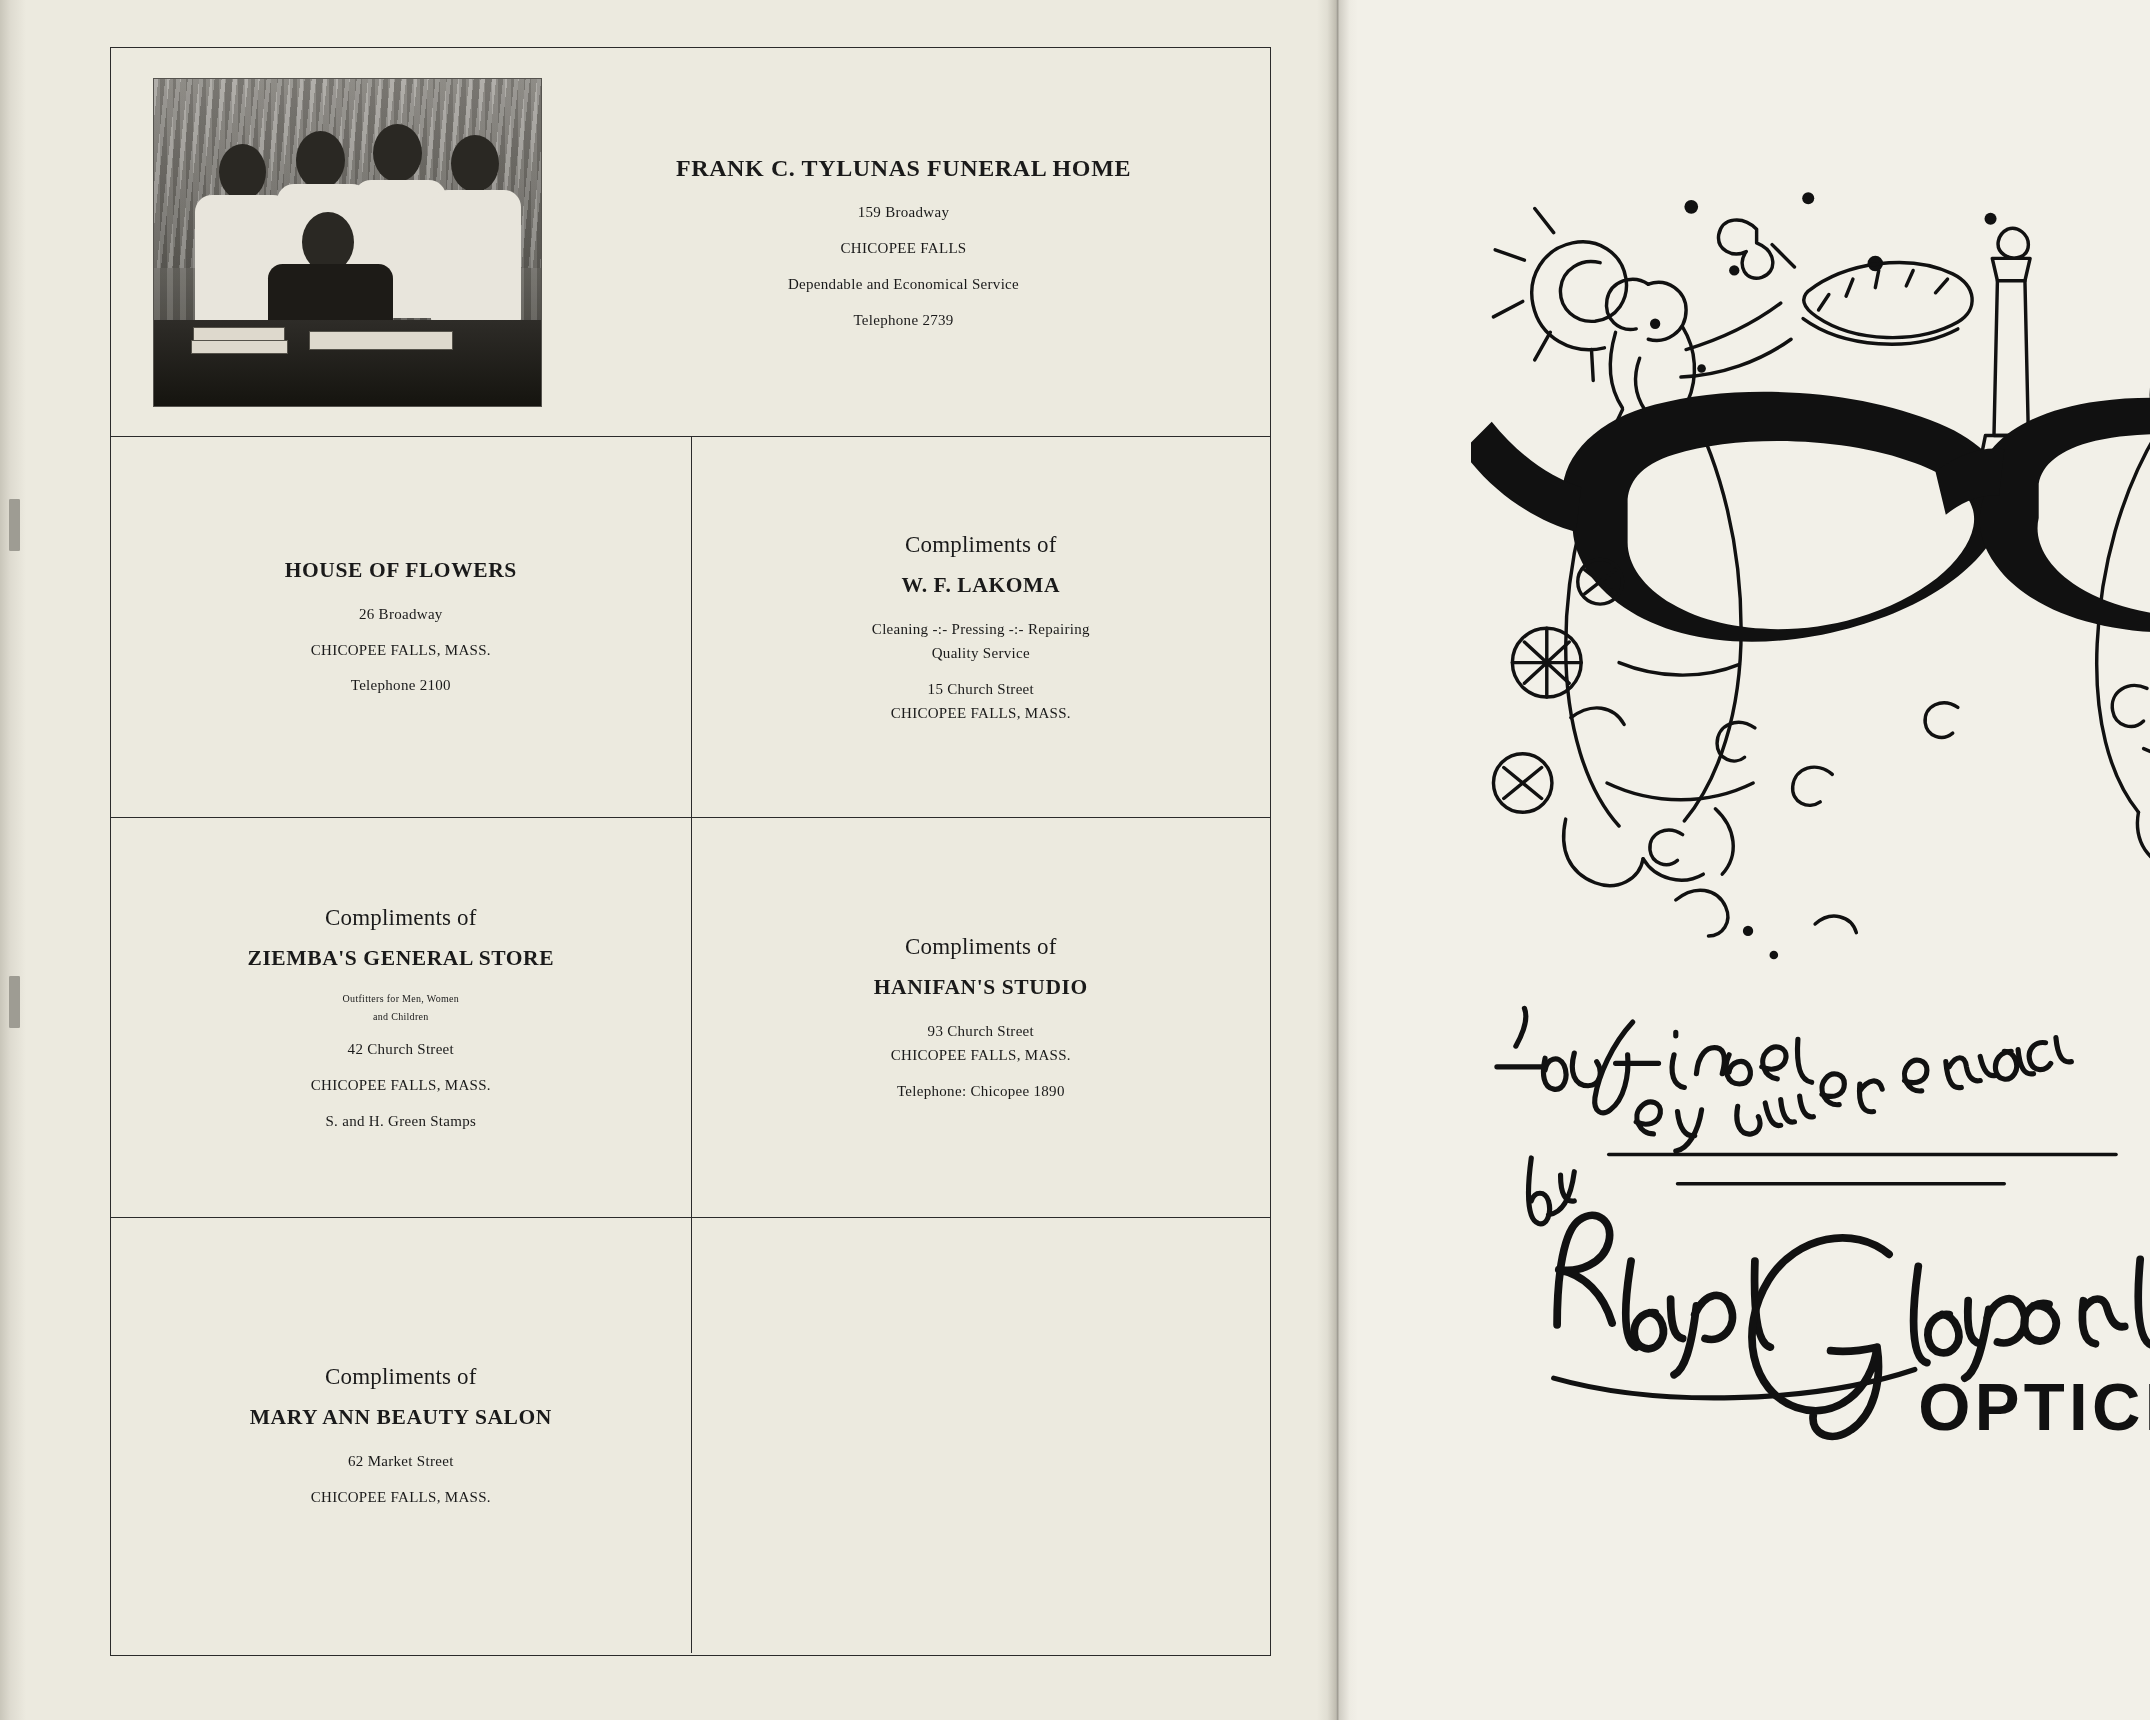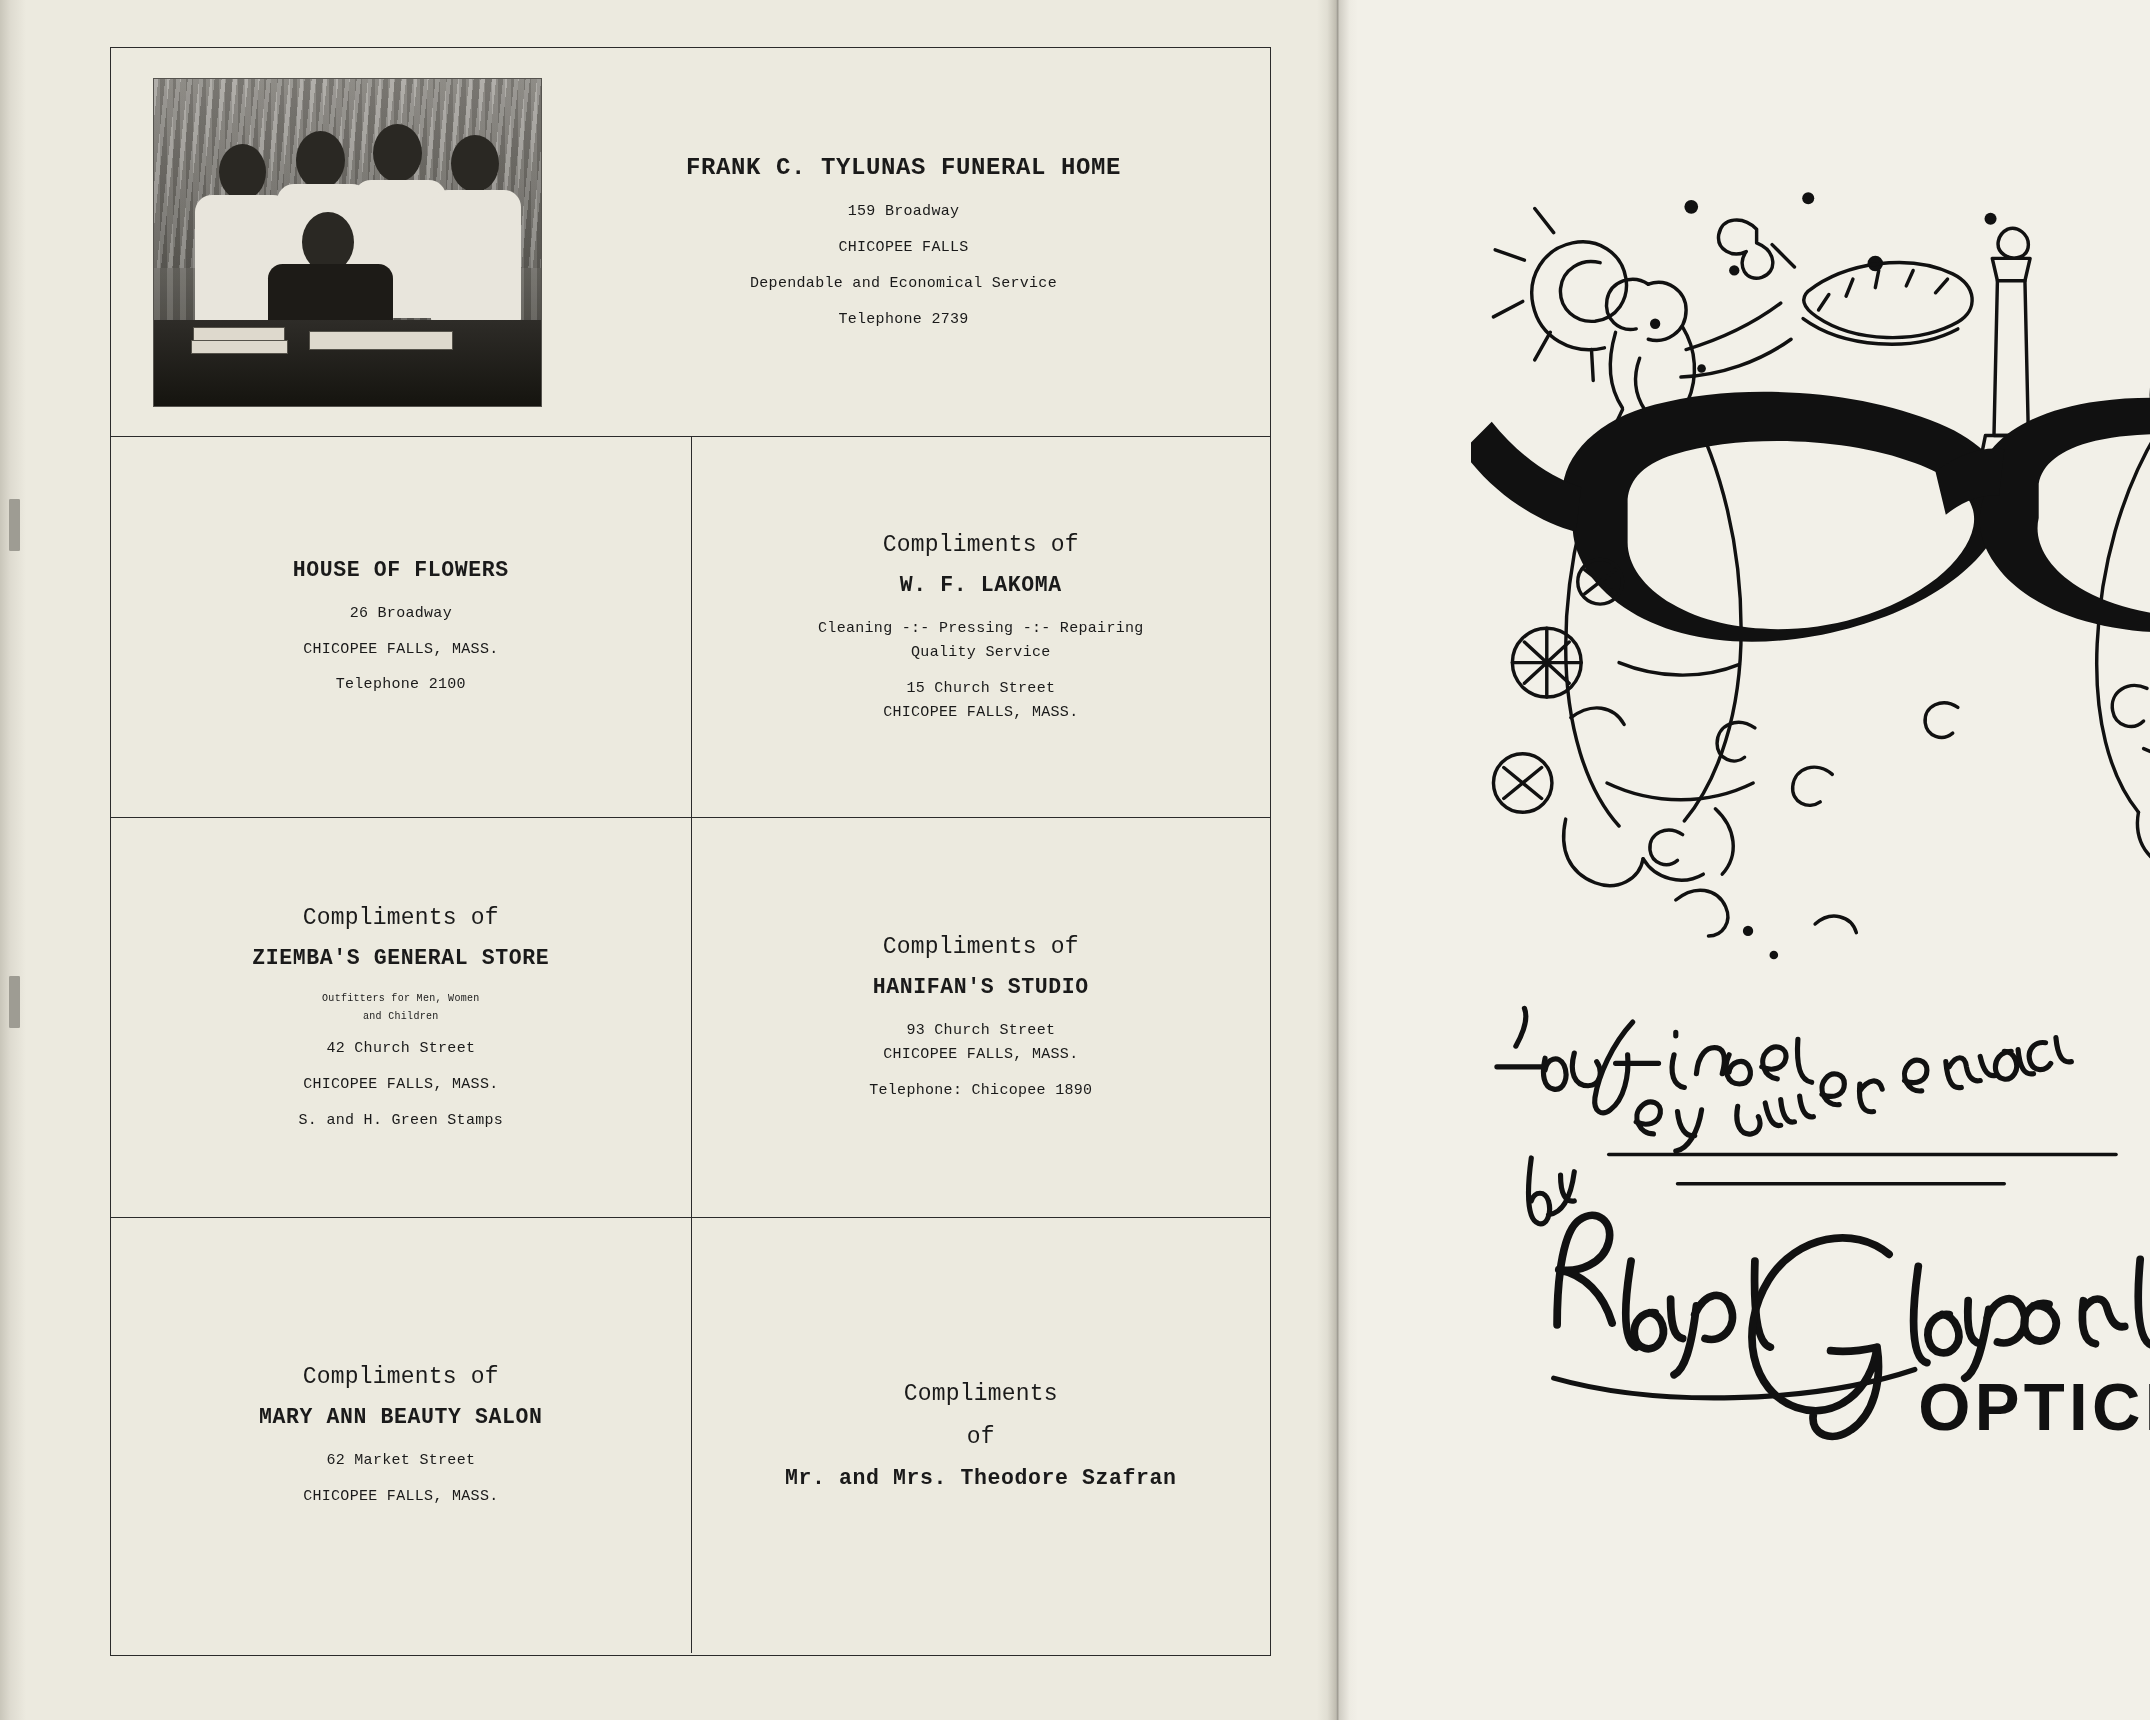--- a/index.html
+++ b/index.html
@@ -99,21 +99,20 @@
   .row-two-c     { height: 435px; }
 
   .ad-cell {
     box-sizing: border-box;
     display: flex;
     flex-direction: column;
     align-items: center;
     justify-content: center;
     text-align: center;
     padding: 8.6px 17px;
-    font-family: Liberation Mono, monospace;
   }
   .cell-left  { width: 50.1%; border-right: 1.7px solid #2b2b2b; }
   .cell-right { width: 49.9%; }
   .cell-full  { width: 100%; flex-direction: row; justify-content: flex-start; }
 
   
   .photo-block {
     width: 439px;
     height: 357px;
     display: flex;
@@ -292,25 +291,20 @@
       </div>
     </div>
 
     <div class="ad-row row-two-c">
       <div class="ad-cell cell-left">
         <div class="ad-compliments">Compliments of</div>
         <div class="ad-title sm">MARY ANN BEAUTY SALON</div>
         <div class="ad-line">62 Market Street</div>
         <div class="ad-line">CHICOPEE FALLS, MASS.</div>
       </div>
-      <div class="ad-cell cell-right">
-        <div class="ad-compliments">Compliments</div>
-        <div class="ad-compliments">of</div>
-        <div class="ad-name">Mr. and Mrs. Theodore Szafran</div>
-      </div>
     </div>
 
   </div>
 
   <div class="illus-wrap">
     <svg viewBox="0 0 1180 1550" xmlns="http://www.w3.org/2000/svg">
       <g fill="none" stroke="#111" stroke-width="4" stroke-linecap="round" stroke-linejoin="round">
 
         <g>
           <path d="M150 95 c-22 -6 -44 8 -46 30 c-2 24 18 40 40 38 c26 -3 40 -26 36 -50 c-5 -30 -33 -47 -62 -41 c-34 7 -53 39 -46 72 c8 38 45 59 83 50"></path>

